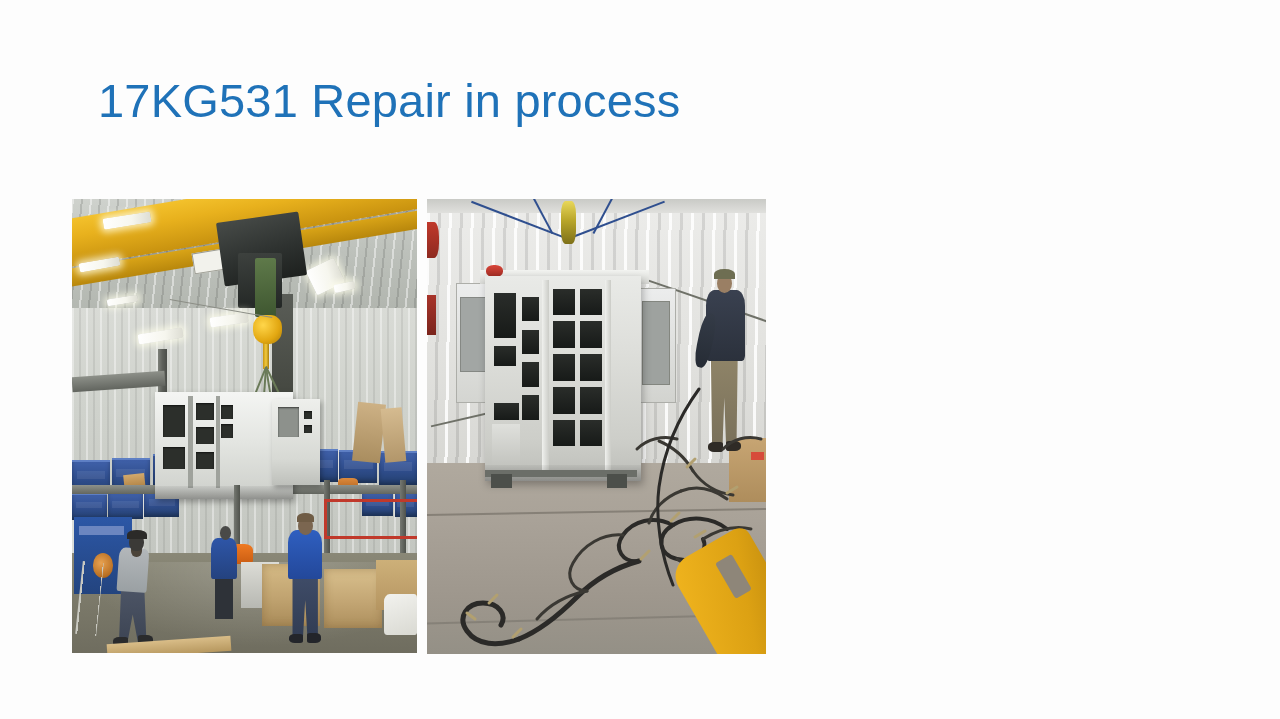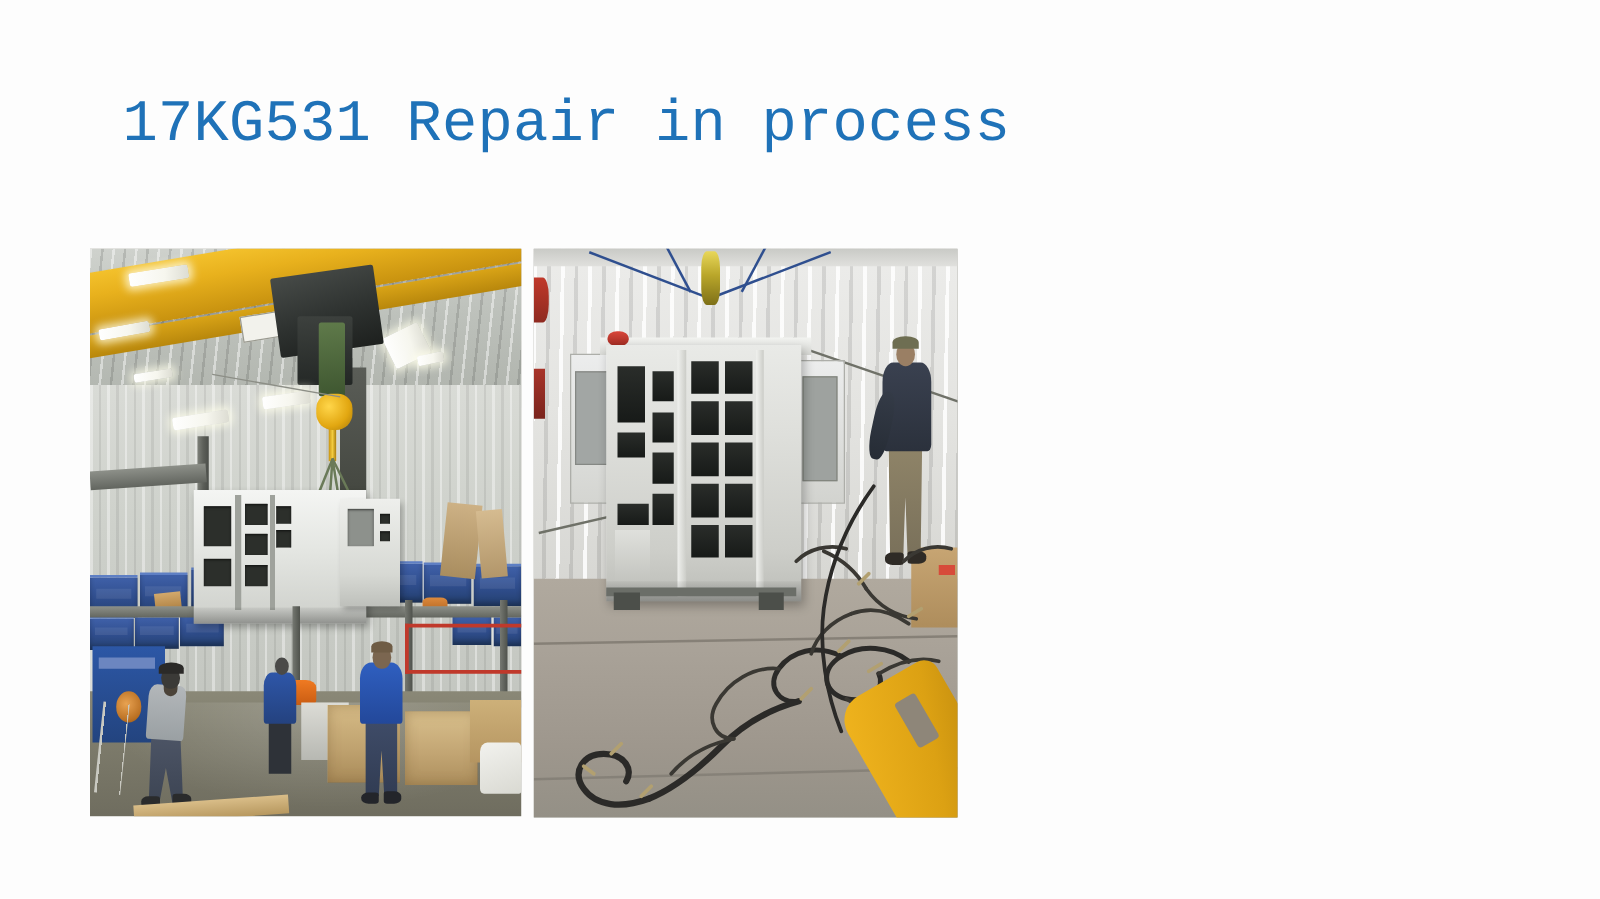--- a/index.html
+++ b/index.html
@@ -21,21 +21,21 @@
     height: 719px;
     background: #fdfdfd;
   }
 
   
   #slide-title {
     position: absolute;
     left: 98px;
     top: 72px;
     width: 1090px;
-    font-family: Liberation Mono, monospace;
+    font-family: Liberation Sans, sans-serif;
     font-size: 47px;
     font-weight: 400;
     line-height: 58px;
     letter-spacing: 0.2px;
     color: #1f72b8;
     white-space: nowrap;
   }
 
   
   .photo {

